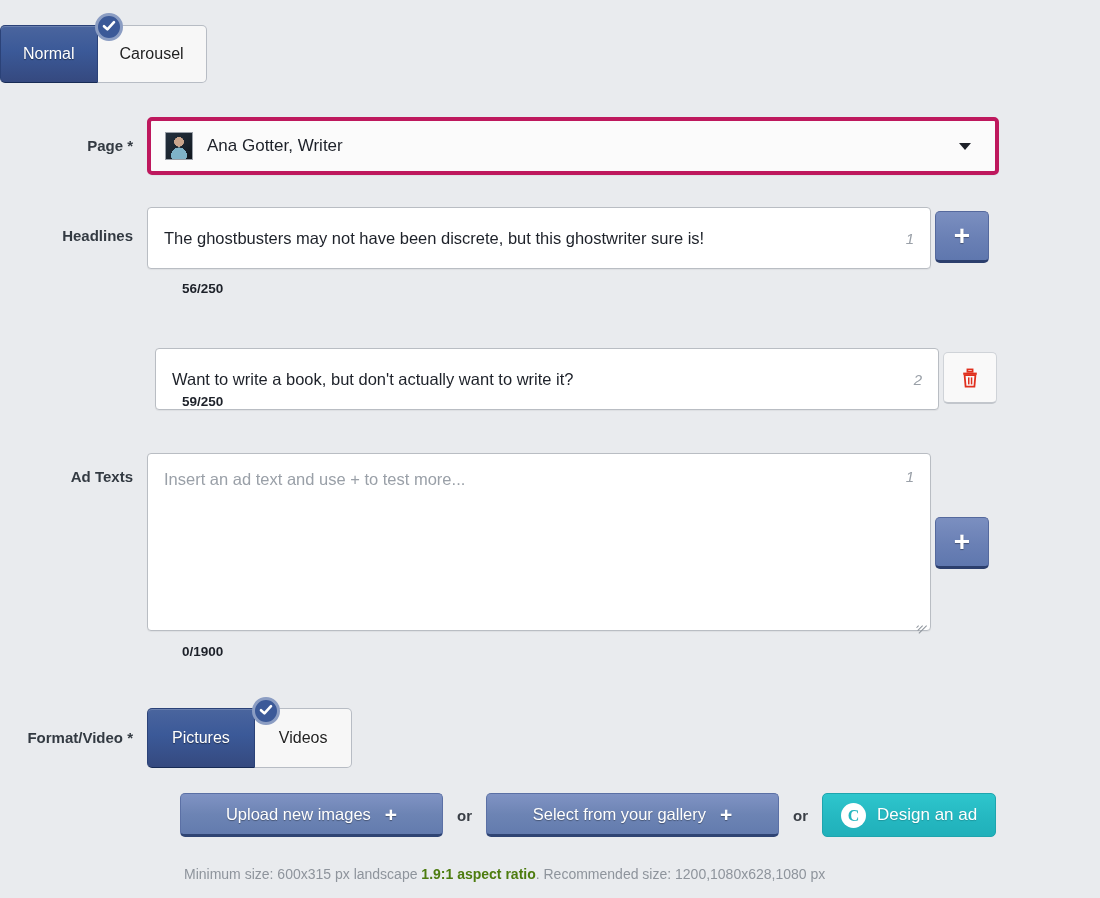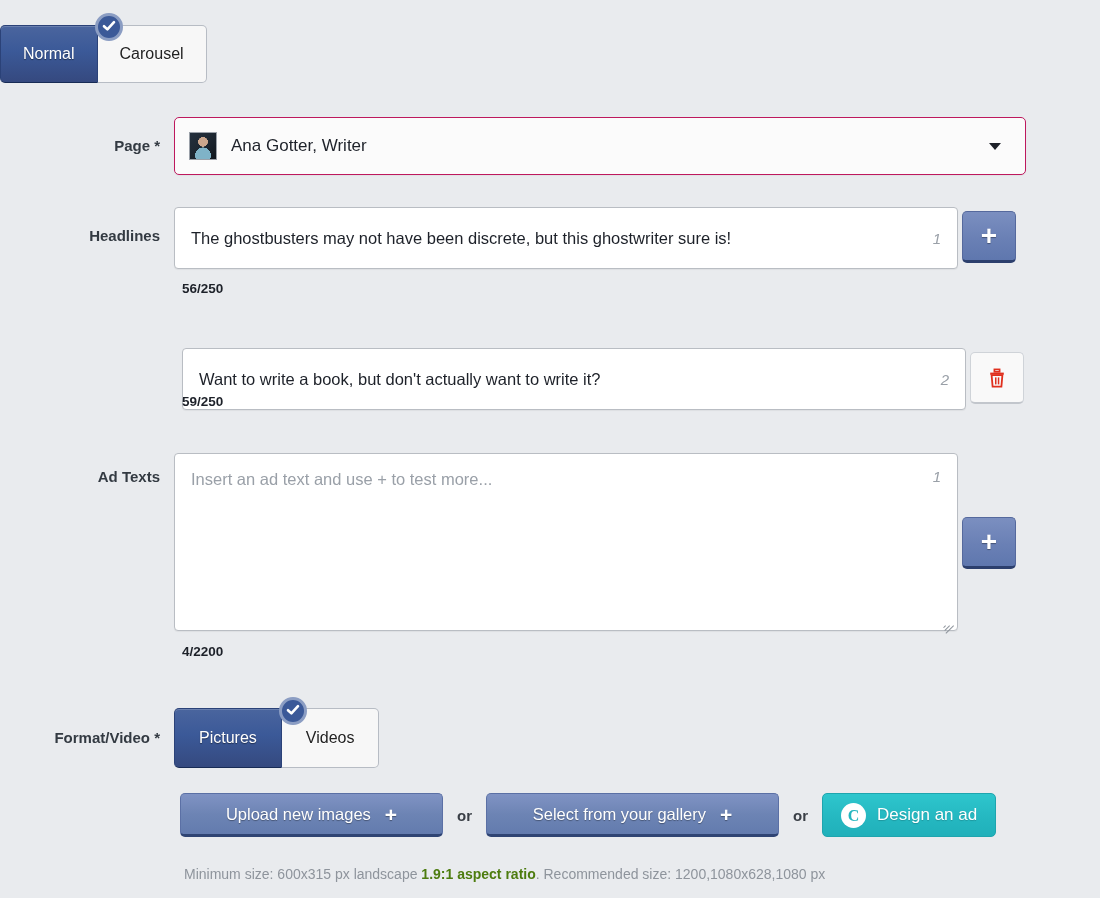--- a/index.html
+++ b/index.html
@@ -21,21 +21,21 @@
     height: 898px;
   }
 
   
   .row {
     position: absolute;
     display: flex;
     align-items: flex-start;
   }
   .label {
-    width: 174px;
+    width: 147px;
     text-align: right;
     font-size: 15px;
     font-weight: bold;
     color: #333a42;
     padding-right: 14px;
     box-sizing: border-box;
     line-height: 1.2;
     white-space: nowrap;
   }
 
@@ -84,21 +84,21 @@
     text-align: center;
     font-weight: bold;
   }
   .check-badge svg { display: block; margin: 3px auto 0; }
 
   
   .select-box {
     width: 852px;
     height: 58px;
     background: #fbfbfb;
-    border: 1px solid #be185d;
+    border: 4px solid #be185d;
     border-radius: 5px;
     box-sizing: border-box;
     display: flex;
     align-items: center;
     padding: 0 12px 0 14px;
     cursor: pointer;
     box-shadow: 0 1px 1px rgba(0,0,0,.04);
   }
   .avatar {
     width: 28px;
@@ -360,21 +360,21 @@
         <div class="ta-idx">1</div>
         <div class="grip">
             <i></i>
             <i></i>
             <i></i>
           </div>
       </div>
       <div class="side-btn plus" style="margin-left:4px; margin-top:64px;">+</div>
     </div>
   </div>
-  <div class="counter" style="left:182px; top:644px;">4/2200</div>
+  <div class="counter" style="left:182px; top:644px;">0/1900</div>
 
   <div class="row" style="left:0; top:708px;">
     <div class="label" style="line-height:60px;">Format/Video *</div>
     <div class="seg">
       <div class="seg-btn first active" style="height:60px; line-height:58px; padding:0 24px;">Pictures</div>
       <div class="seg-btn last" style="height:60px; line-height:58px; padding:0 24px;">Videos</div>
       <div class="check-badge" style="top:-11px; left:105px; right:auto;">
         <svg width="14" height="14" viewBox="0 0 14 14">
             <path d="M2 7.2 L5.4 10.4 L12 3.2" stroke="#ffffff" stroke-width="2.6" fill="none" stroke-linecap="round" stroke-linejoin="round"></path>
           </svg>

